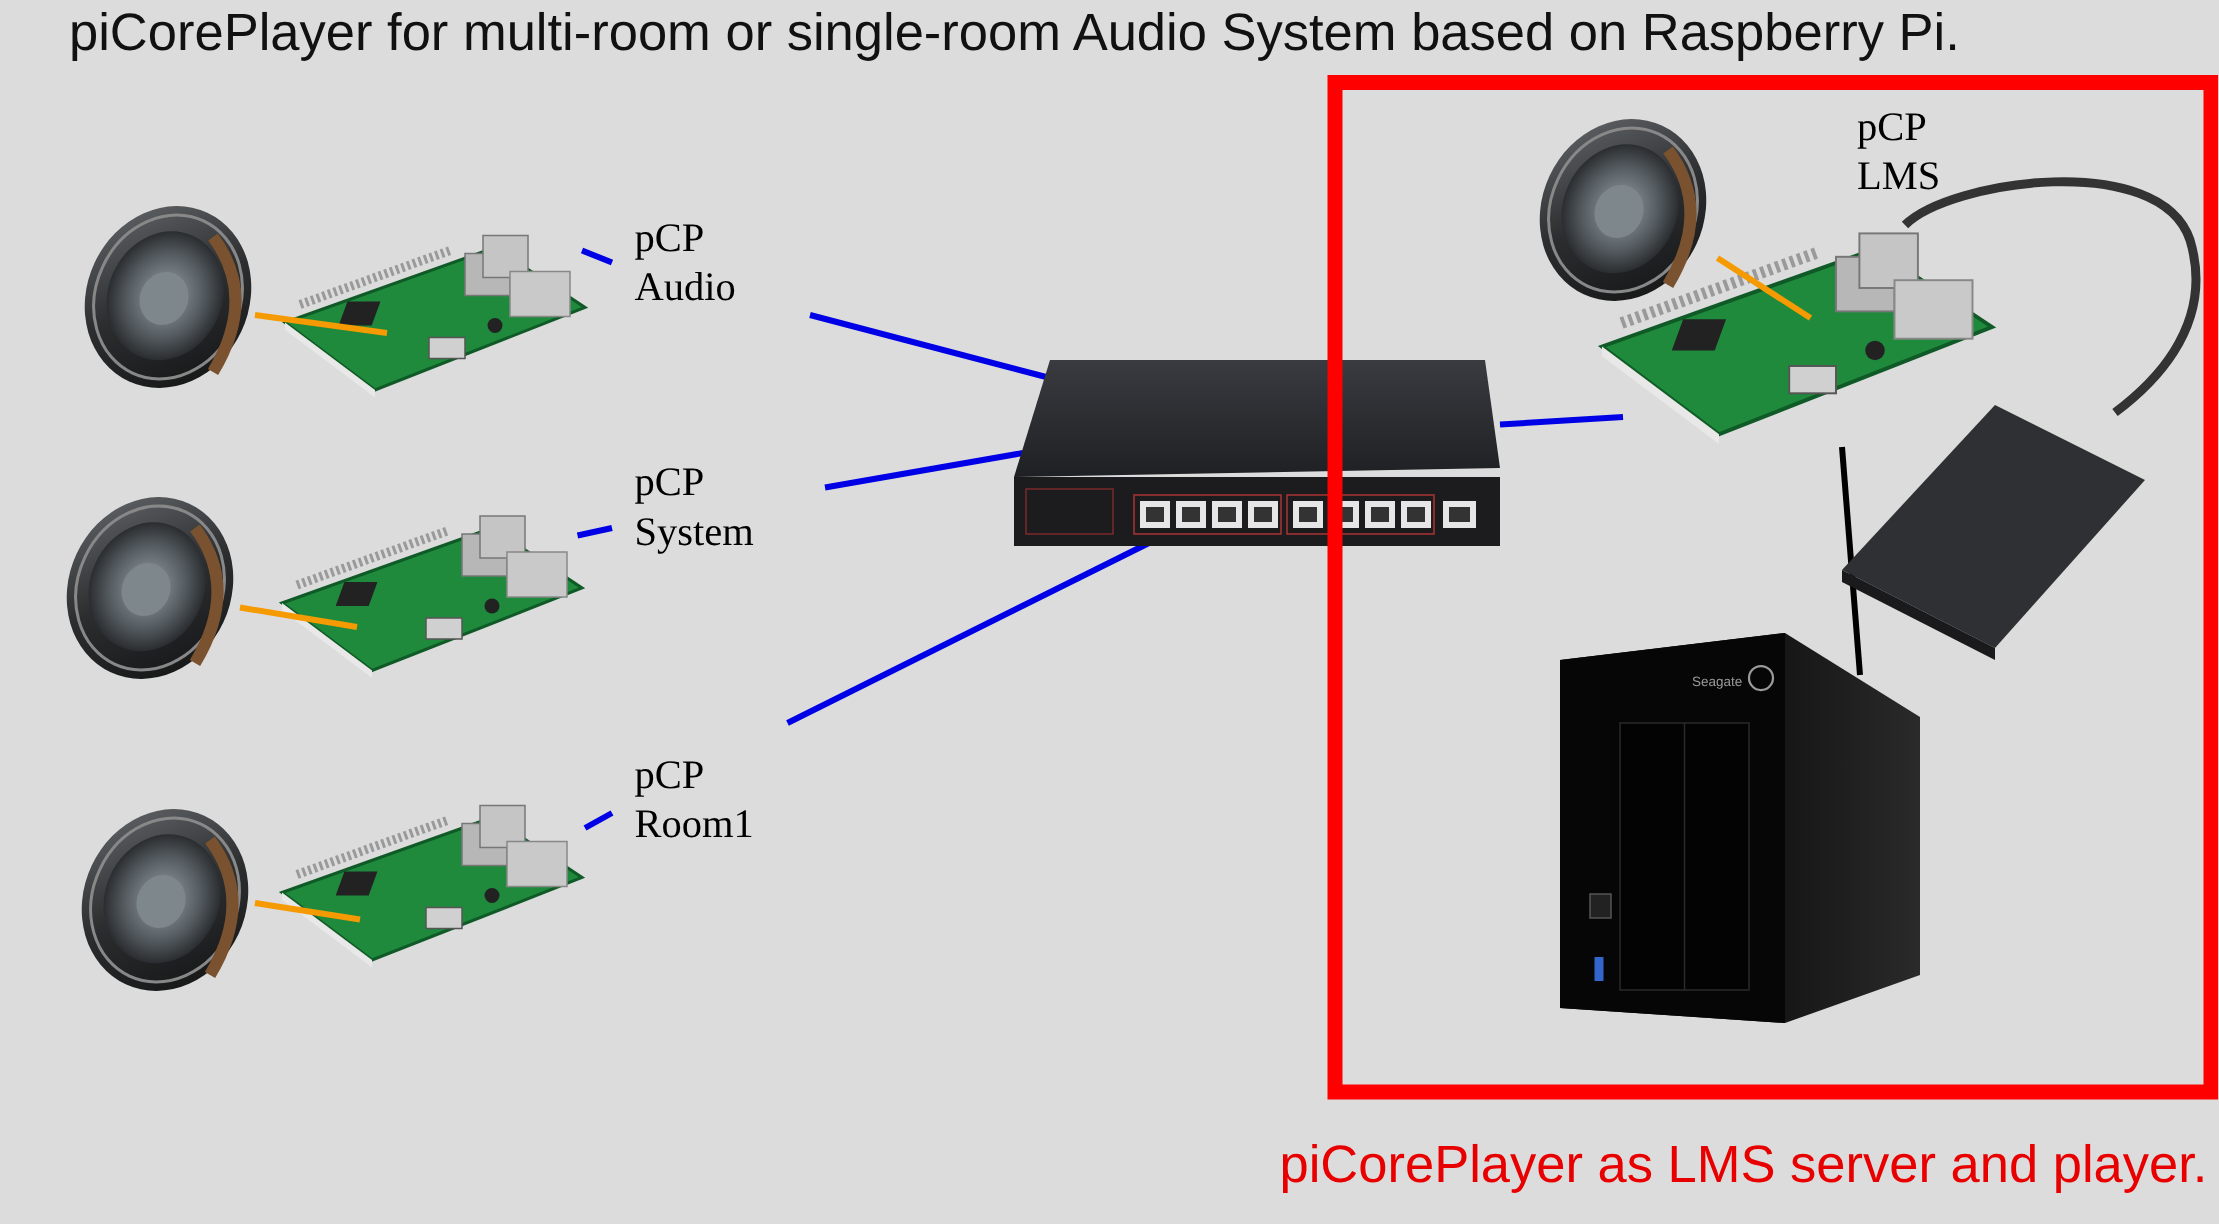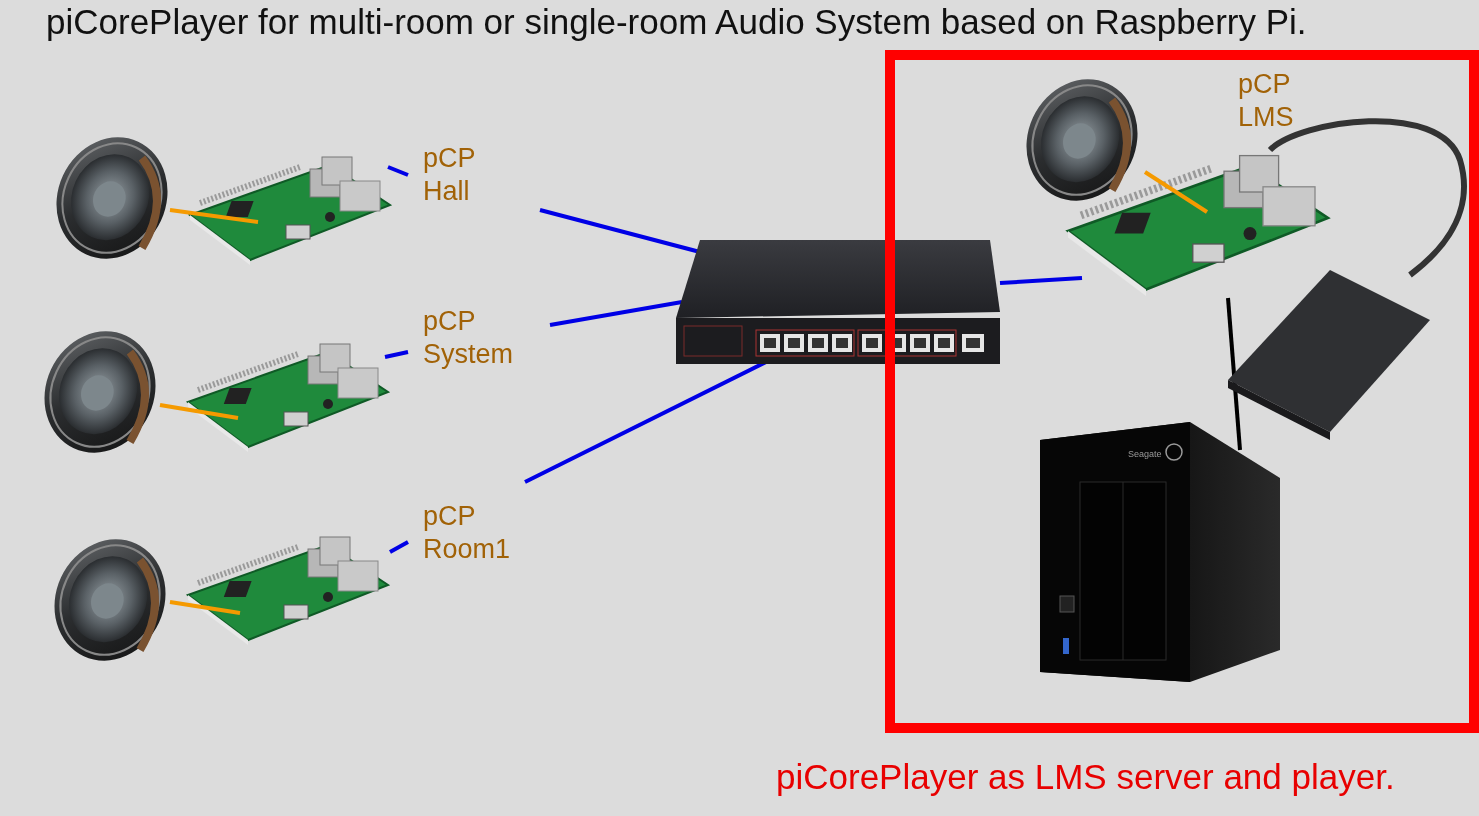--- a/index.html
+++ b/index.html
@@ -1,20 +1,20 @@
 <!DOCTYPE html>
 <html><head>
 <meta charset="utf-8">
 <style>
   html, body { margin: 0; padding: 0; }
   body { width: 1479px; height: 816px; background: #dcdcdc; position: relative; overflow: hidden;
          font-family: "Liberation Sans", sans-serif; }
   .title { position: absolute; left: 46px; top: 2px; font-size: 35px; color: #111; white-space: nowrap; }
-  .caption { position: absolute; left: 776px; top: 757px; font-size: 35px; color: #e80000; white-space: nowrap; text-align: right; }
-  .label { position: absolute; font-size: 27px; line-height: 33px; color: #a16207; white-space: nowrap; }
+  .caption { position: absolute; left: 853px; top: 757px; font-size: 35px; color: #e80000; white-space: nowrap; text-align: right; }
+  .label { position: absolute; font-size: 27px; line-height: 33px; color: #000000; white-space: nowrap; font-family: Liberation Serif, serif; }
   .label span { display: block; }
   svg.canvas { position: absolute; left: 0; top: 0; }
 </style>
 </head>
 <body>
 
 <div class="title">piCorePlayer for multi-room or single-room Audio System based on Raspberry Pi.</div>
 
 <svg class="canvas" width="1479" height="816" viewBox="0 0 1479 816">
   <defs>
@@ -135,21 +135,21 @@
     <circle cx="1174" cy="452" r="8" fill="none" stroke="#9a9a9a" stroke-width="1.5"></circle>
     <rect x="1060" y="596" width="14" height="16" fill="#222" stroke="#555"></rect>
     <rect x="1063" y="638" width="6" height="16" fill="#3366cc"></rect>
   </g>
 
   <rect x="890" y="55" width="584" height="673" fill="none" stroke="#ff0000" stroke-width="10"></rect>
 </svg>
 
 <div class="label" style="left:423px; top:142px;">
   <span>pCP</span>
-  <span>Hall</span>
+  <span>Audio</span>
 </div>
 <div class="label" style="left:423px; top:305px;">
   <span>pCP</span>
   <span>System</span>
 </div>
 <div class="label" style="left:423px; top:500px;">
   <span>pCP</span>
   <span>Room1</span>
 </div>
 <div class="label" style="left:1238px; top:68px;">

